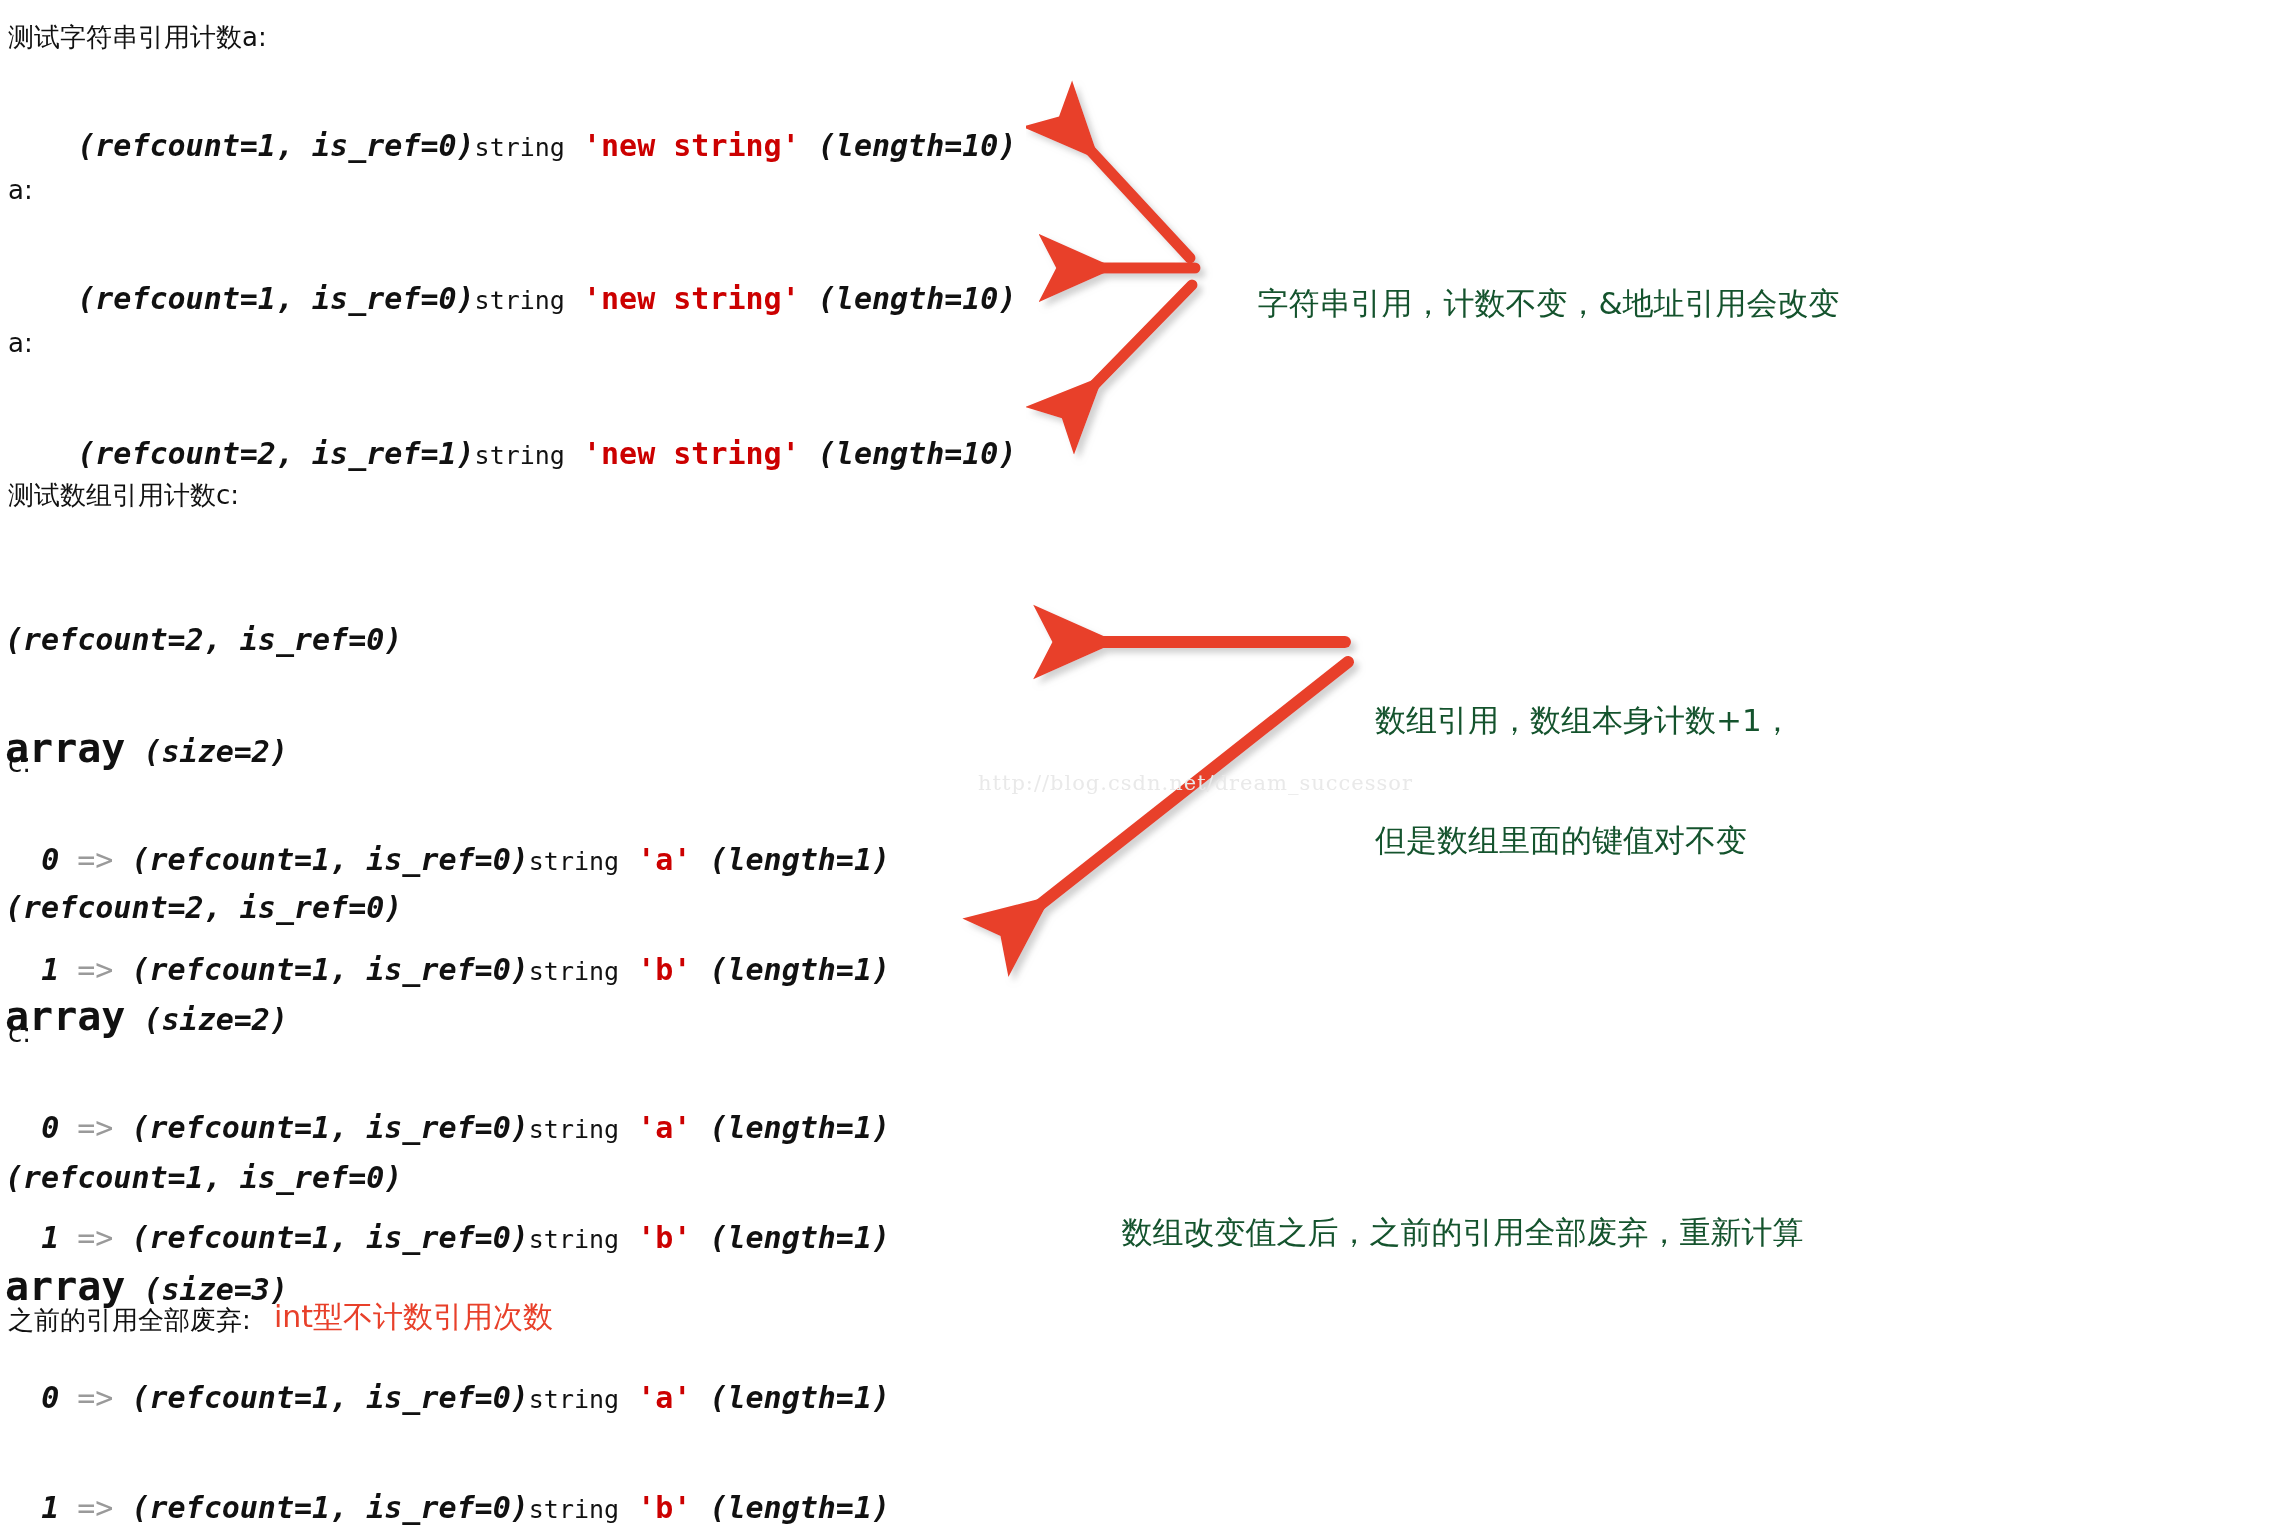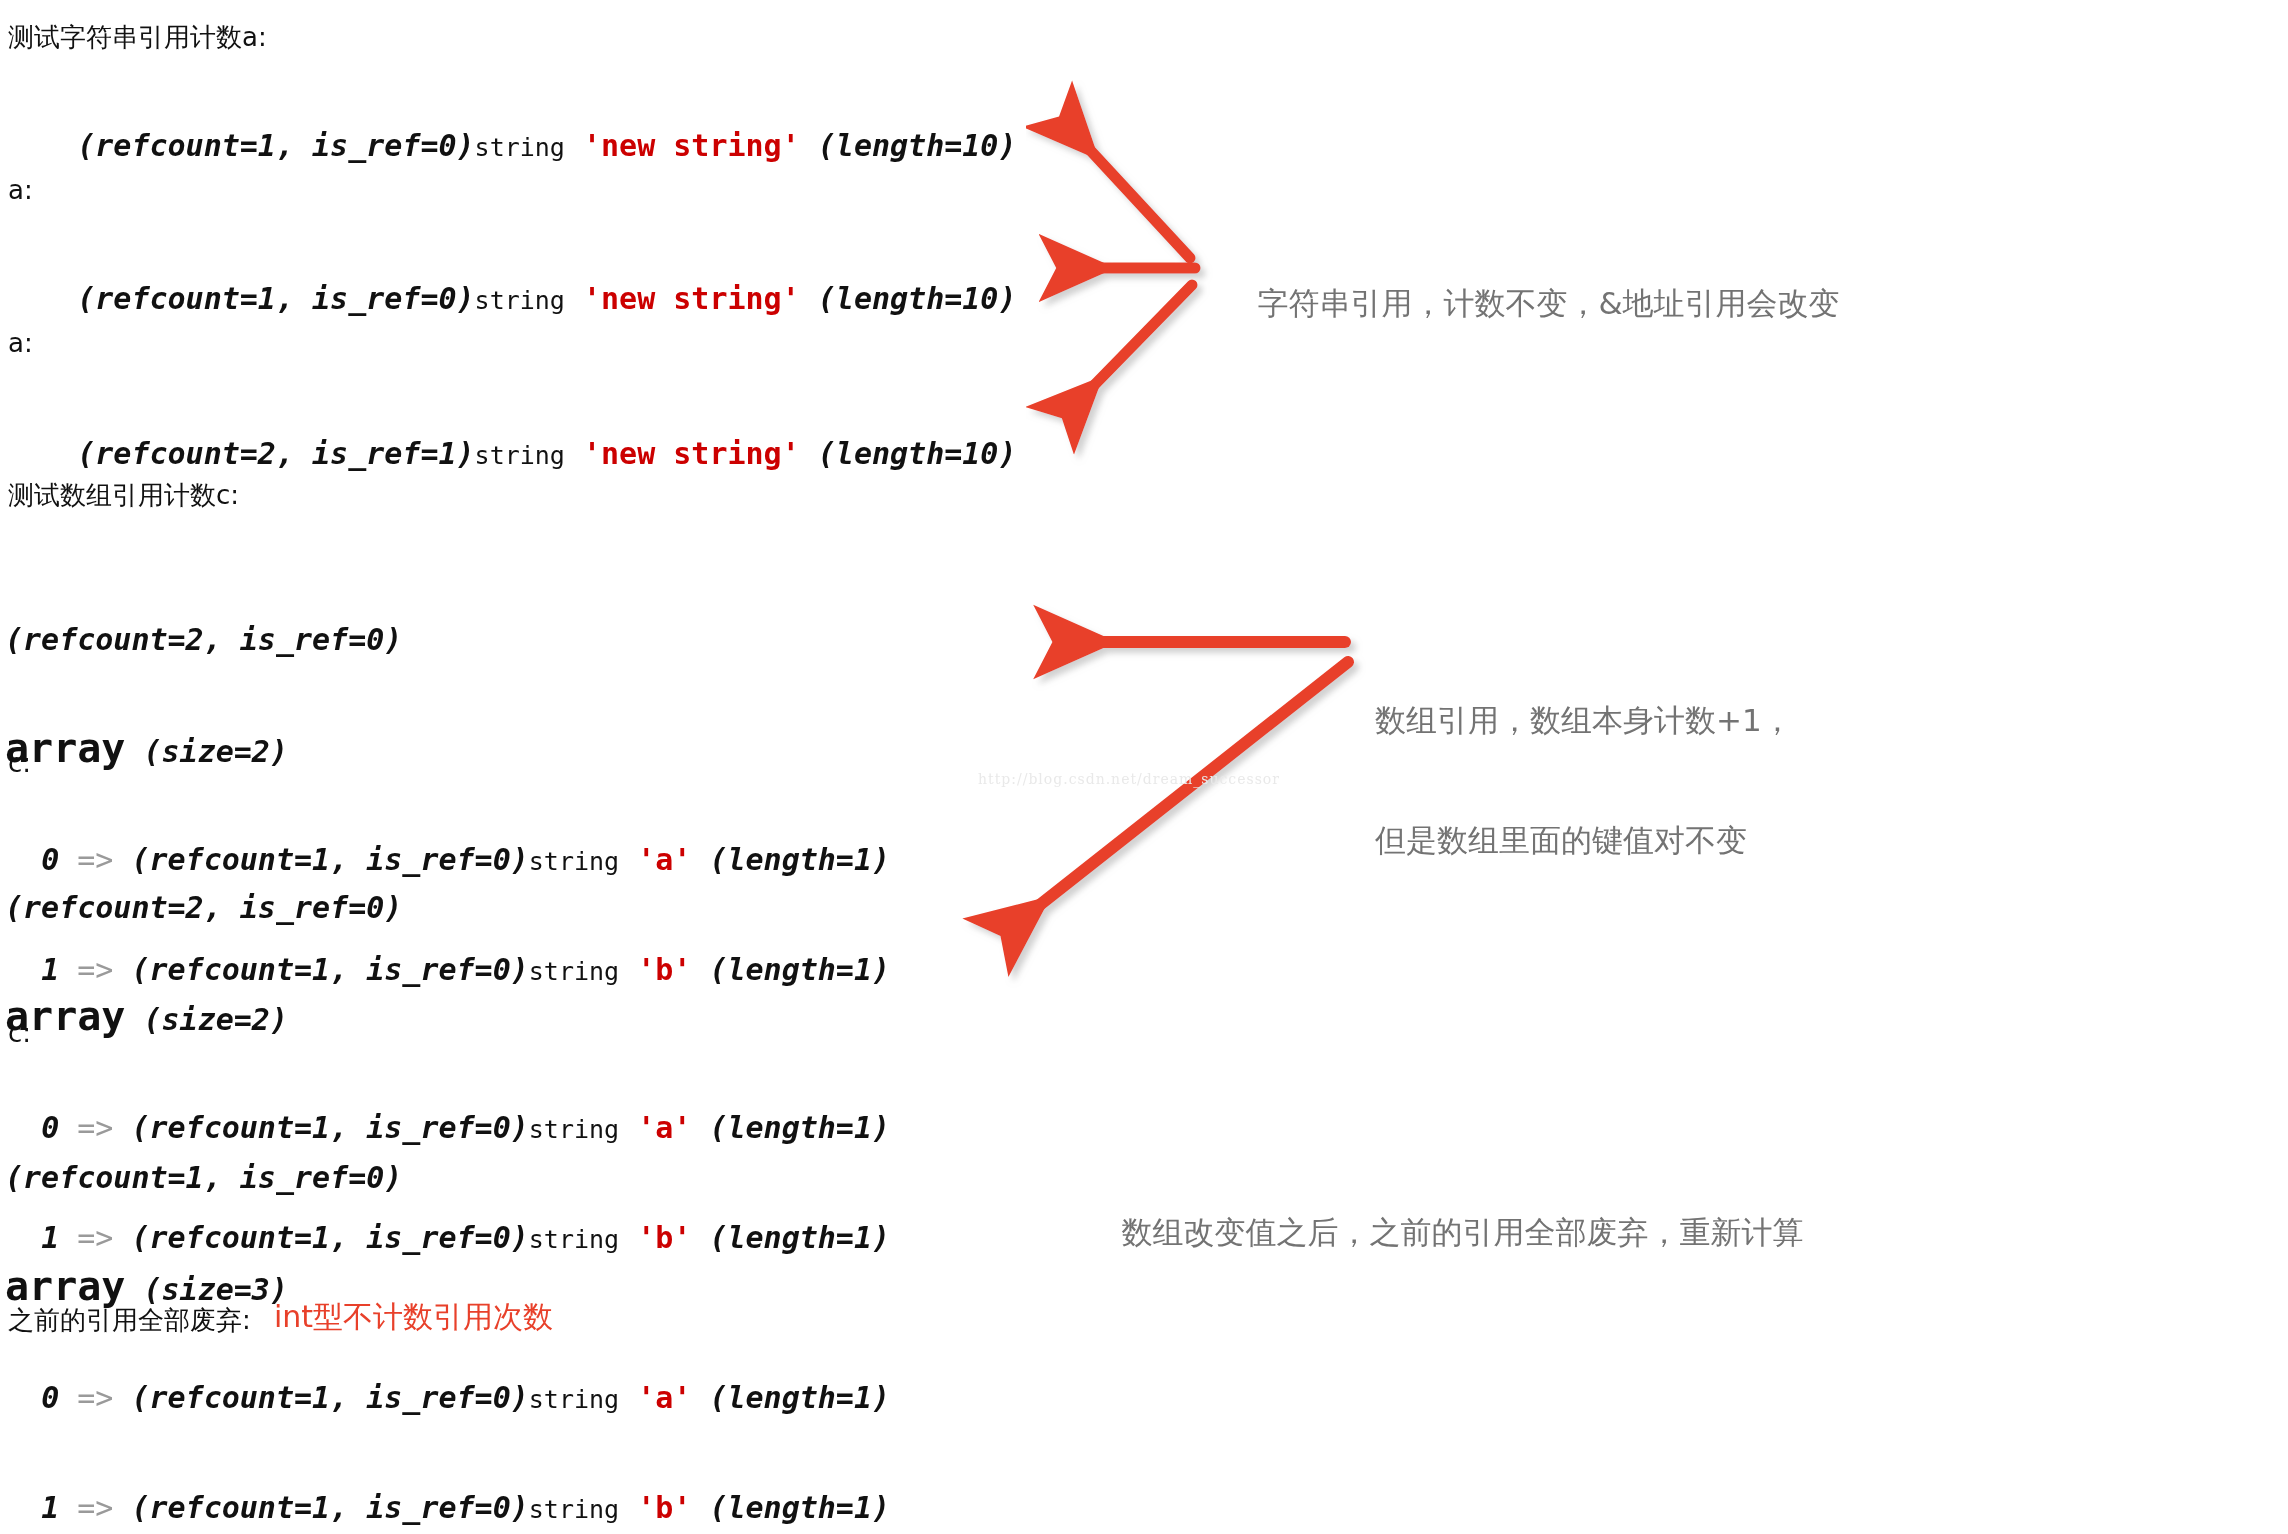--- a/index.html
+++ b/index.html
@@ -43,34 +43,34 @@
   .str { font-style:normal; font-weight:bold; color:#cc0000; }
   .arrow-op{ color:#9a9a9a; font-weight:normal; font-style:normal;}
   .num { font-style:normal; font-weight:bold; color:#8f9a3c;}
   .key { font-style:italic; font-weight:bold; color:#111111;}
 
   
   .note{
     font-family:"DejaVu Sans","Liberation Sans",sans-serif;
     font-size:31px;
     line-height:40px;
-    color:#737373;
+    color:#14532d;
     white-space:pre;
   }
   .note-sm{
     font-family:"DejaVu Sans","Liberation Sans",sans-serif;
     font-size:30px;
     color:#e8402a;
     white-space:pre;
   }
 
   
   .watermark{
     font-family:"DejaVu Serif","Liberation Serif",serif;
-    font-size:14px;
+    font-size:21px;
     color:#e9e9e9;
     letter-spacing:1px;
     white-space:pre;
   }
 
   
   #arrows{position:absolute;left:0;top:0;width:2288px;height:1534px;pointer-events:none;}
 </style>
 </head>
 <body>

